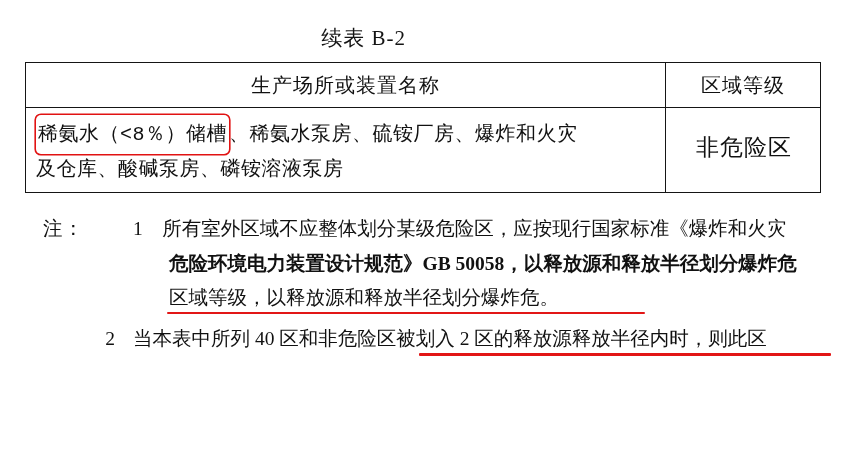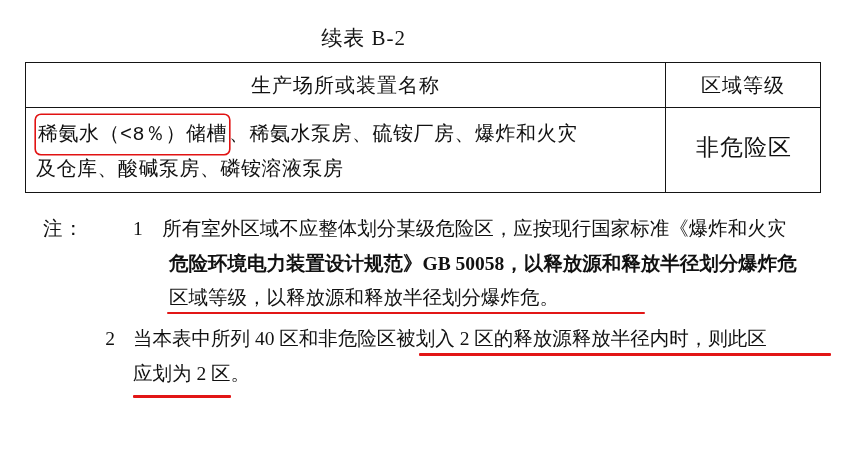--- a/index.html
+++ b/index.html
@@ -175,21 +175,17 @@
       </div>
     </div>
 
     <div class="note-row" style="margin-top:6px;">
       <div class="note-num">2</div>
       <div class="note-body">
         <span class="ln">
           <span>当本表中所列 40 区和非危险区被划入 2 区的释放源释放半径内时，则此区</span>
           <span class="uline thick" style="left:286px;width:412px;bottom:1px;"></span>
         </span>
-        <span class="ln">
-          <span>应划为 2 区。</span>
-          <span class="uline thick" style="left:0px;width:98px;bottom:-6px;"></span>
-        </span>
       </div>
     </div>
 
   </div>
 </div>
 
 </body></html>

